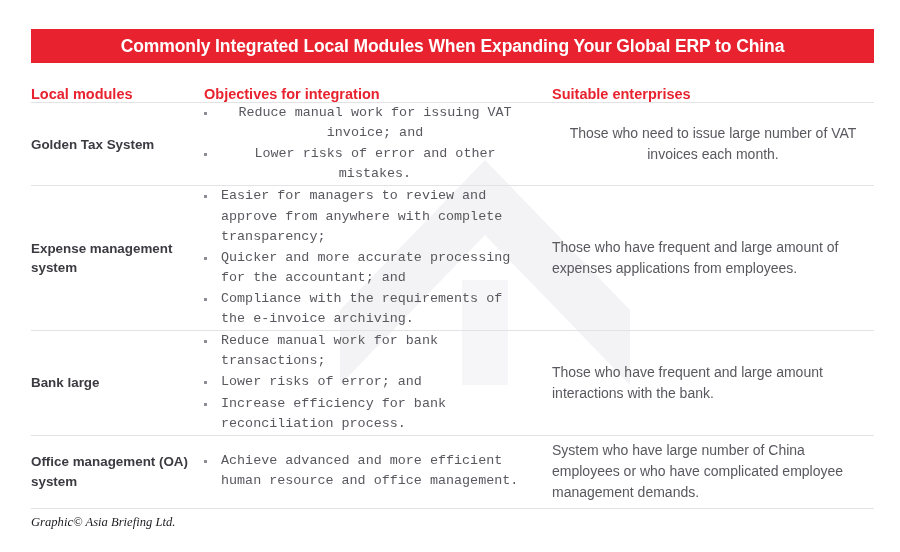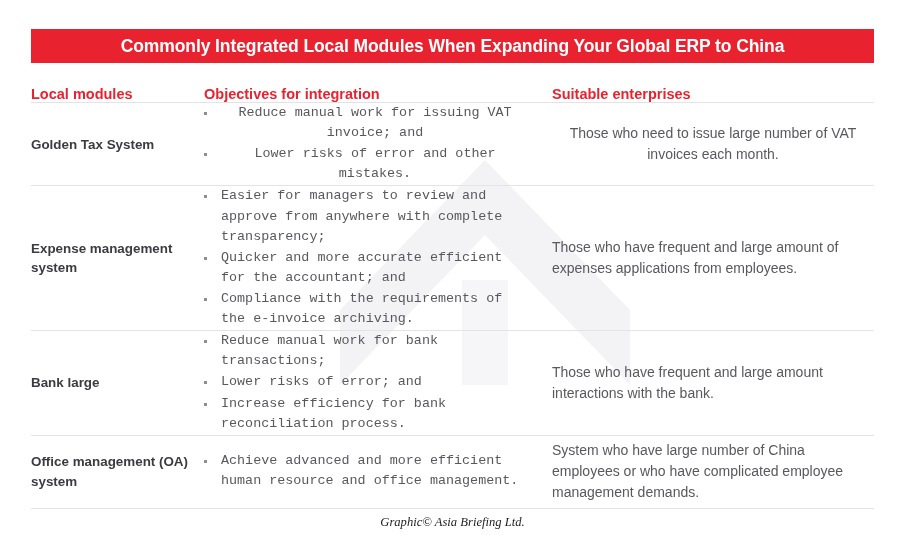--- a/index.html
+++ b/index.html
@@ -135,21 +135,21 @@
     line-height: 1.5;
     padding-left: 11px;
   }
 
   
   .footer {
     position: absolute;
     left: 31px;
     top: 512px;
     width: 843px;
-    text-align: center;
+    text-align: left;
     z-index: 2;
   }
   .credit {
     font-family: "Liberation Serif", serif;
     font-style: italic;
     font-size: 12.6px;
     color: #1c1c20;
   }
 </style>
 </head>
@@ -199,21 +199,21 @@
 
     <div class="divider"></div>
 
     <div class="row data-row r2">
       <div class="cell col-1">
         <span class="module-name">Expense management system</span>
       </div>
       <div class="cell col-2">
         <ul class="bullets">
           <li>Easier for managers to review and approve from anywhere with complete transparency;</li>
-          <li>Quicker and more accurate efficient for the accountant; and</li>
+          <li>Quicker and more accurate processing for the accountant; and</li>
           <li>Compliance with the requirements of the e-invoice archiving.</li>
         </ul>
       </div>
       <div class="cell col-3">
         <span class="suitable">Those who have frequent and large amount of expenses applications from employees.</span>
       </div>
     </div>
 
     <div class="divider"></div>
 

